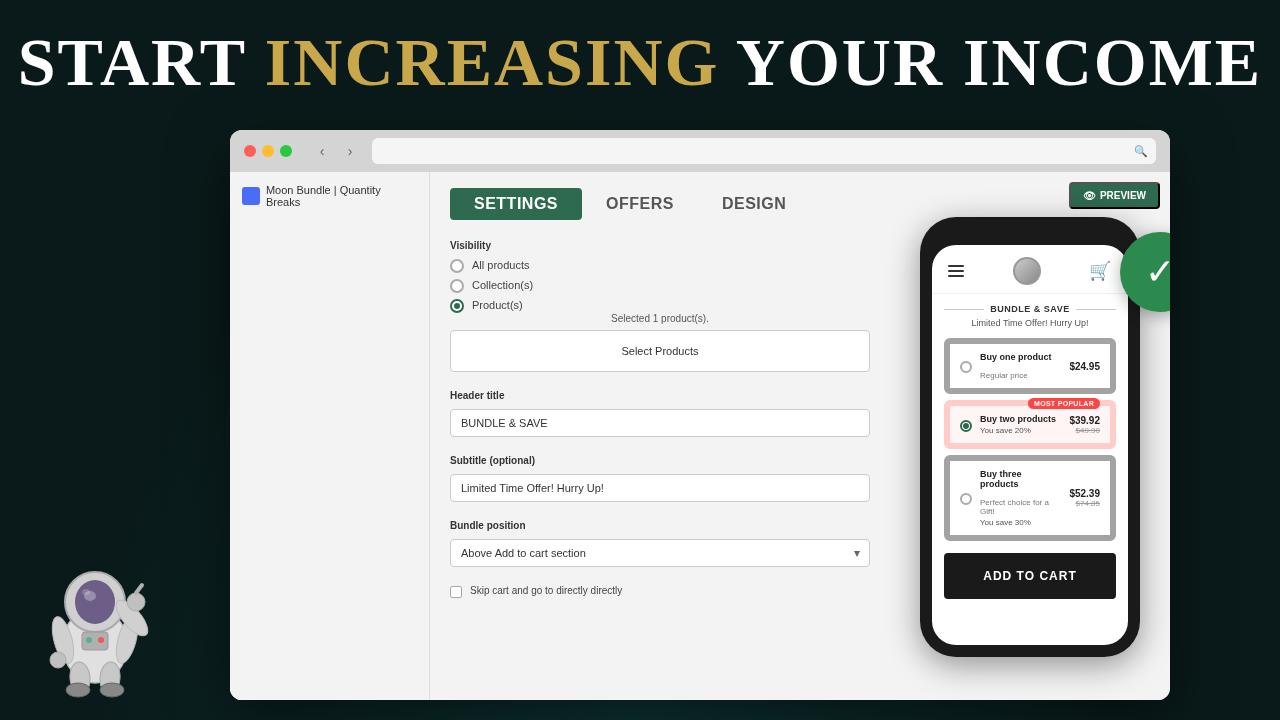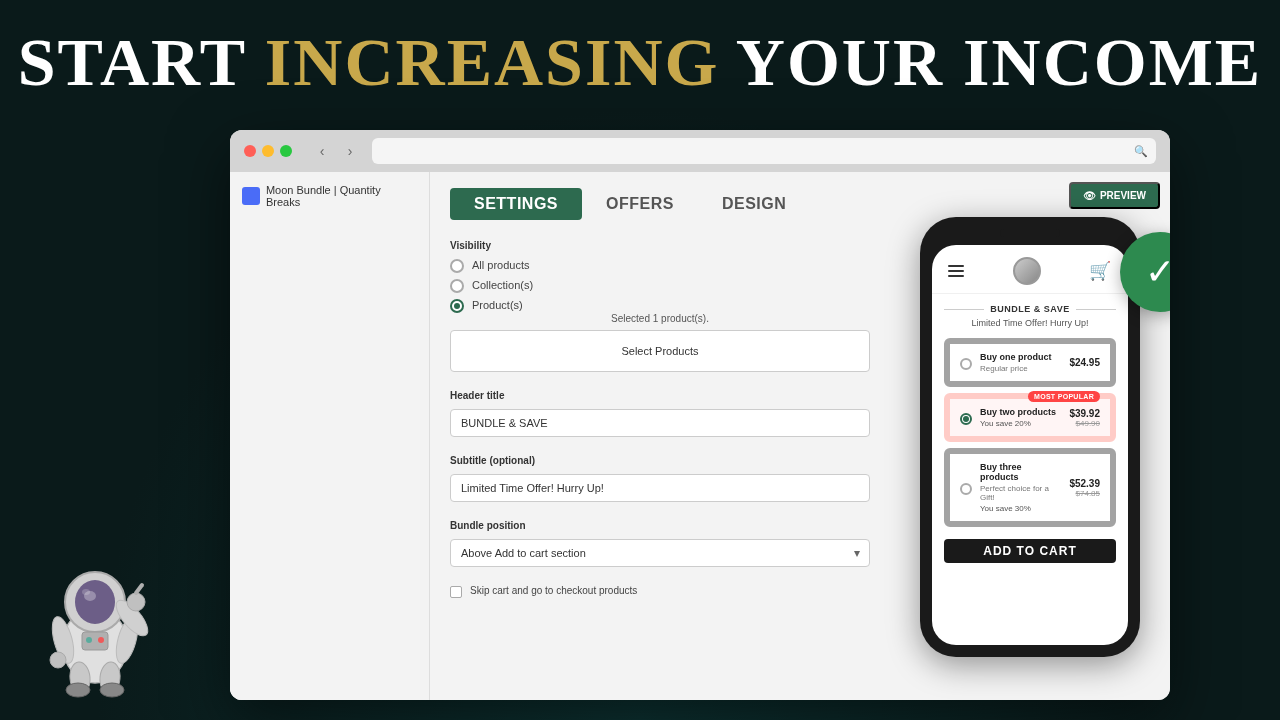--- a/index.html
+++ b/index.html
@@ -469,21 +469,21 @@
       flex: 1;
     }
     .bundle-option-name {
       font-size: 9px;
       font-weight: 600;
       color: #222;
     }
     .bundle-option-sub {
       font-size: 8px;
       color: #777;
-      margin-top: 2px;
+      margin-top: 9px;
     }
     .bundle-option-save {
       font-size: 8px;
       color: #555;
       margin-top: 2px;
     }
     .bundle-option-price {
       text-align: right;
     }
     .bundle-price-main {
@@ -511,21 +511,21 @@
       text-transform: uppercase;
     }
 
     
     .atc-button {
       width: 100%;
       background: #1a1a1a;
       color: white;
       border: none;
       border-radius: 4px;
-      padding: 5px;
+      padding: 16px;
       font-size: 12px;
       font-weight: 800;
       letter-spacing: 1px;
       cursor: pointer;
       text-align: center;
       margin-top: 6px;
     }
 
     
     .checkmark-badge {
@@ -639,21 +639,21 @@
         <div class="select-wrapper">
           <select class="select-dropdown">
             <option>Above Add to cart section</option>
           </select>
         </div>
       </div>
 
       <div class="form-section">
         <div class="checkbox-item">
           <div class="checkbox-box"></div>
-          <span>Skip cart and go to checkout products</span>
+          <span>Skip cart and go to directly directly</span>
         </div>
       </div>
     </div>
 
     <div class="phone-section">
       <button class="preview-btn">
         <span>👁</span>
         <span>PREVIEW</span>
       </button>
 

